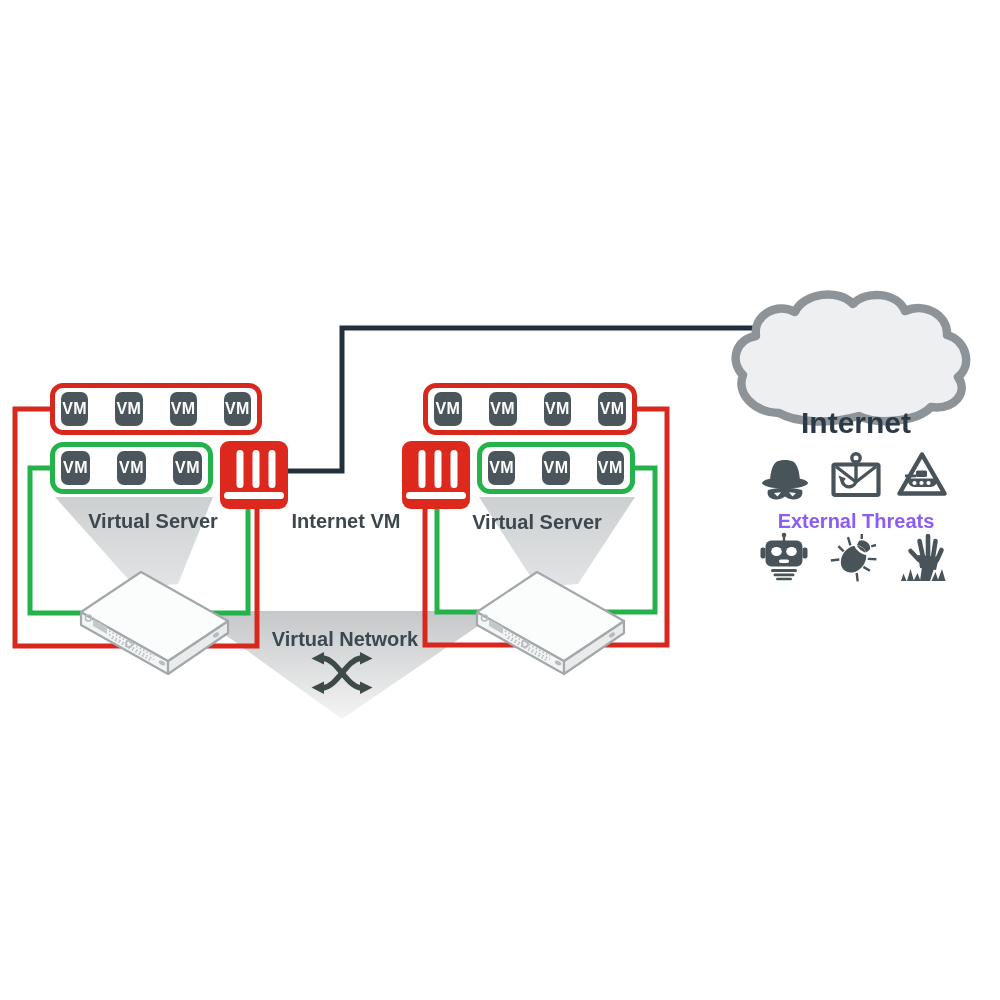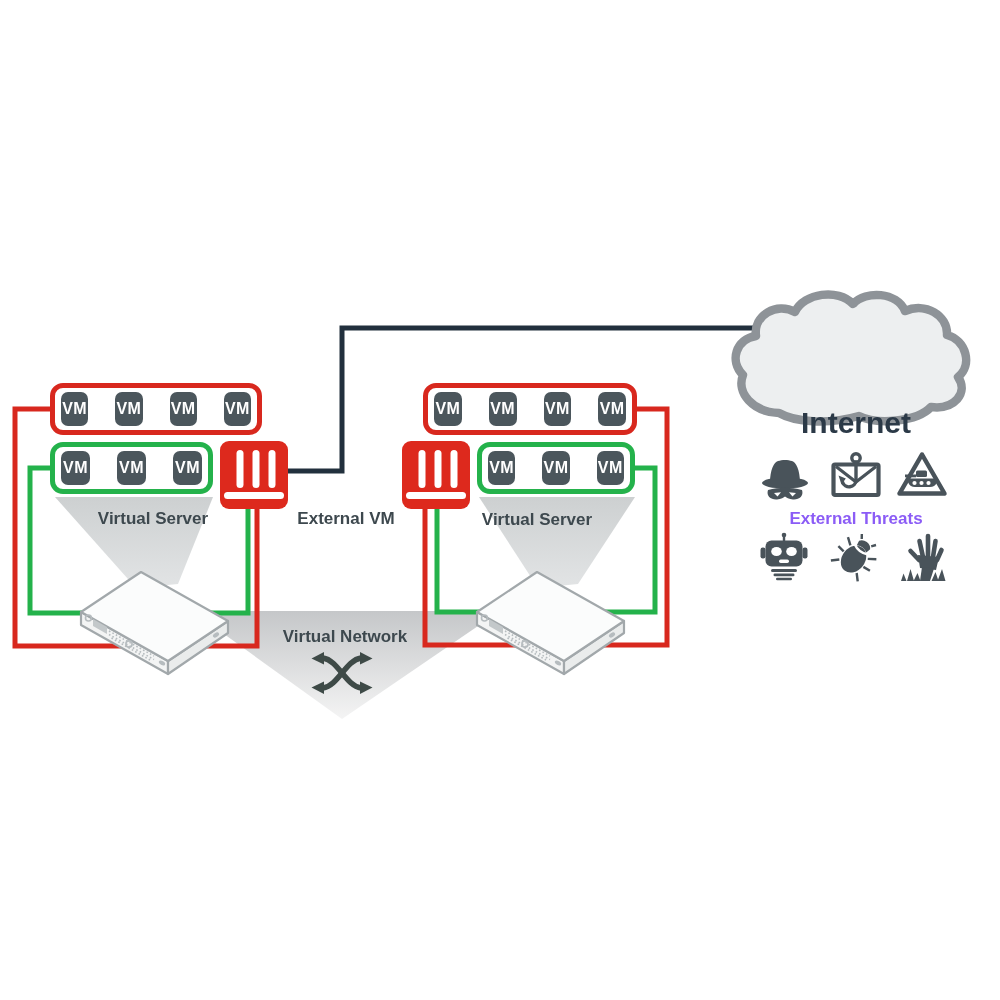--- a/index.html
+++ b/index.html
@@ -1,19 +1,19 @@
 <!DOCTYPE html>
 <html><head>
 <meta charset="utf-8">
 <style>
   html,body{margin:0;padding:0;background:#ffffff;}
   #stage{position:relative;width:1000px;height:1000px;background:#ffffff;overflow:hidden;
          font-family:"Liberation Sans", sans-serif;}
   #bg{position:absolute;left:0;top:0;}
-  .lbl{position:absolute;text-align:center;font-weight:bold;color:#3d484e;font-size:17px;line-height:1.1;}
+  .lbl{position:absolute;text-align:center;font-weight:bold;color:#3d484e;font-size:20px;line-height:1.1;}
   .lbl.big{font-size:30px;color:#2b3947;}
   .lbl.redtxt{color:#8b5cf6;}
   .vm-row{position:absolute;box-sizing:border-box;background:#ffffff;border-radius:13px;
           display:flex;align-items:stretch;gap:27px;padding:4px 6px;}
   .vm-row.redb{border:5px solid #d8281e;}
   .vm-row.greenb{border:5px solid #24b24b;}
   .vm-box{flex:1;background:#4b565c;border-radius:7px;color:#ffffff;font-weight:bold;font-size:16px;
           display:flex;align-items:center;justify-content:center;letter-spacing:.5px;}
 </style>
 </head>
@@ -193,18 +193,18 @@
   <div class="vm-box">VM</div>
 </div>
 <div class="vm-row greenb" style="left:477px;top:442px;width:158px;height:52px;">
   <div class="vm-box">VM</div>
   <div class="vm-box">VM</div>
   <div class="vm-box">VM</div>
 </div>
 
 <div class="lbl big" style="left:776px;top:360px;width:160px;margin-top:46px;">Internet</div>
 <div class="lbl" style="left:73px;top:510px;width:160px;">Virtual Server</div>
-<div class="lbl" style="left:266px;top:510px;width:160px;">External VM</div>
+<div class="lbl" style="left:266px;top:510px;width:160px;">Internet VM</div>
 <div class="lbl" style="left:457px;top:511px;width:160px;">Virtual Server</div>
 <div class="lbl" style="left:261px;top:628px;width:168px;">Virtual Network</div>
 <div class="lbl redtxt" style="left:776px;top:510px;width:160px;">External Threats</div>
 
 </div>
 
 </body></html>

